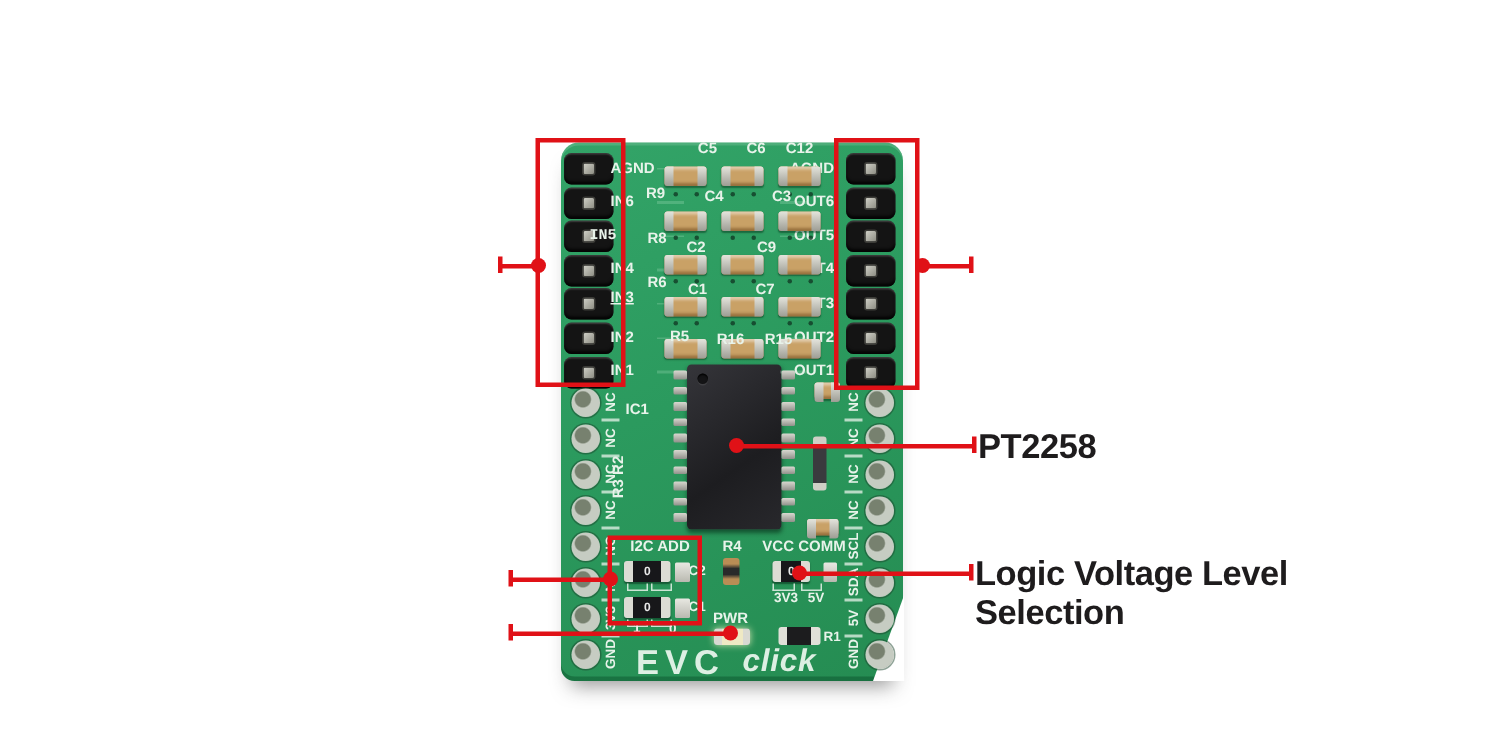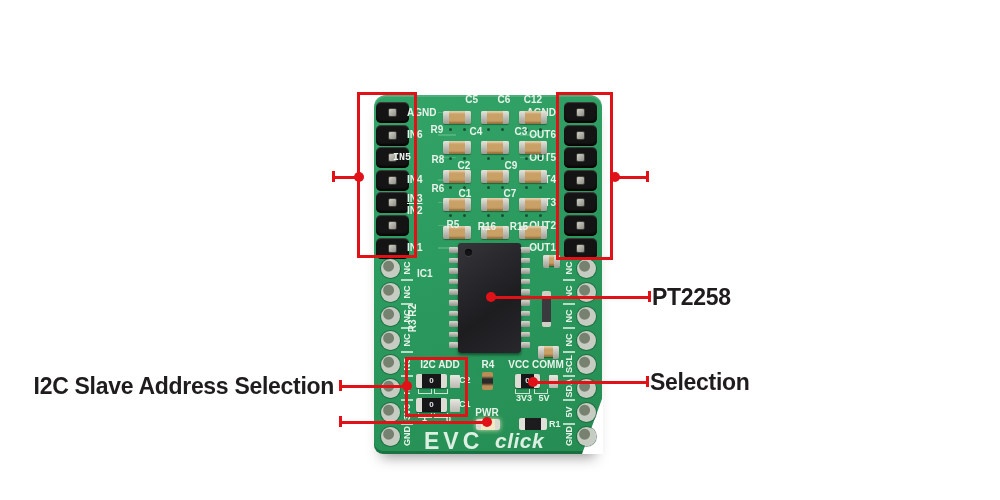--- a/index.html
+++ b/index.html
@@ -159,21 +159,21 @@
         <div class="pin-contact"></div>
       </div>
       <div class="pin-block" style="left: 190px; top: 142.6px;">
         <div class="pin-contact"></div>
       </div>
       <div class="silk" style="left: 33px; top: 11.5px; width: 44px;">AGND</div>
       <div class="silk" style="left: 33px; top: 34.1px; width: 44px;">IN6</div>
       <div class="silk" style="left: 19px; top: 56.7px; width: 44px; font-family: Liberation Mono, monospace;">IN5</div>
       <div class="silk" style="left: 33px; top: 79.3px; width: 44px;">IN4</div>
       <div class="silk" style="left: 33px; top: 98px; width: 44px; text-decoration: underline;">IN3</div>
-      <div class="silk" style="left: 33px; top: 110px; width: 44px;">IN2</div>
+      <div class="silk" style="left: 33px; top: 125px; width: 44px;">IN2</div>
       <div class="silk" style="left: 33px; top: 147.1px; width: 44px;">IN1</div>
       <div class="silk" style="left: 140px; top: 11.5px; width: 42px; text-align: right;">AGND</div>
       <div class="silk" style="left: 140px; top: 34.1px; width: 42px; text-align: right;">OUT6</div>
       <div class="silk" style="left: 140px; top: 56.7px; width: 42px; text-align: right;">OUT5</div>
       <div class="silk" style="left: 140px; top: 79.3px; width: 42px; text-align: right;">OUT4</div>
       <div class="silk" style="left: 140px; top: 101.9px; width: 42px; text-align: right;">OUT3</div>
       <div class="silk" style="left: 140px; top: 124.5px; width: 42px; text-align: right;">OUT2</div>
       <div class="silk" style="left: 140px; top: 147.1px; width: 42px; text-align: right;">OUT1</div>
       <div class="trace" style="left: 64px; top: 16.5px; width: 18px;"></div>
       <div class="trace" style="left: 146px; top: 16.5px; width: 18px;"></div>
@@ -333,17 +333,17 @@
 
   <div class="leader" style="left:340px;top:421px;width:148px;"></div>
   <div class="tick" style="left:339px;top:416px;"></div>
   <div class="dot" style="left:482px;top:417px;"></div>
 
   <div class="leader" style="left:532px;top:381px;width:116px;"></div>
   <div class="tick" style="left:646px;top:376px;"></div>
   <div class="dot" style="left:528px;top:377px;"></div>
 
   <div class="ann" style="left:652px;top:284px;">PT2258</div>
-  <div class="ann right" style="right:666px;top:373px;">I2C Slave Address Selection</div>
   <div class="ann" style="left:650px;top:369px;">
+    <div>Logic Voltage Level</div>
     <div>Selection</div>
   </div>
 </div>
 
 </body></html>

